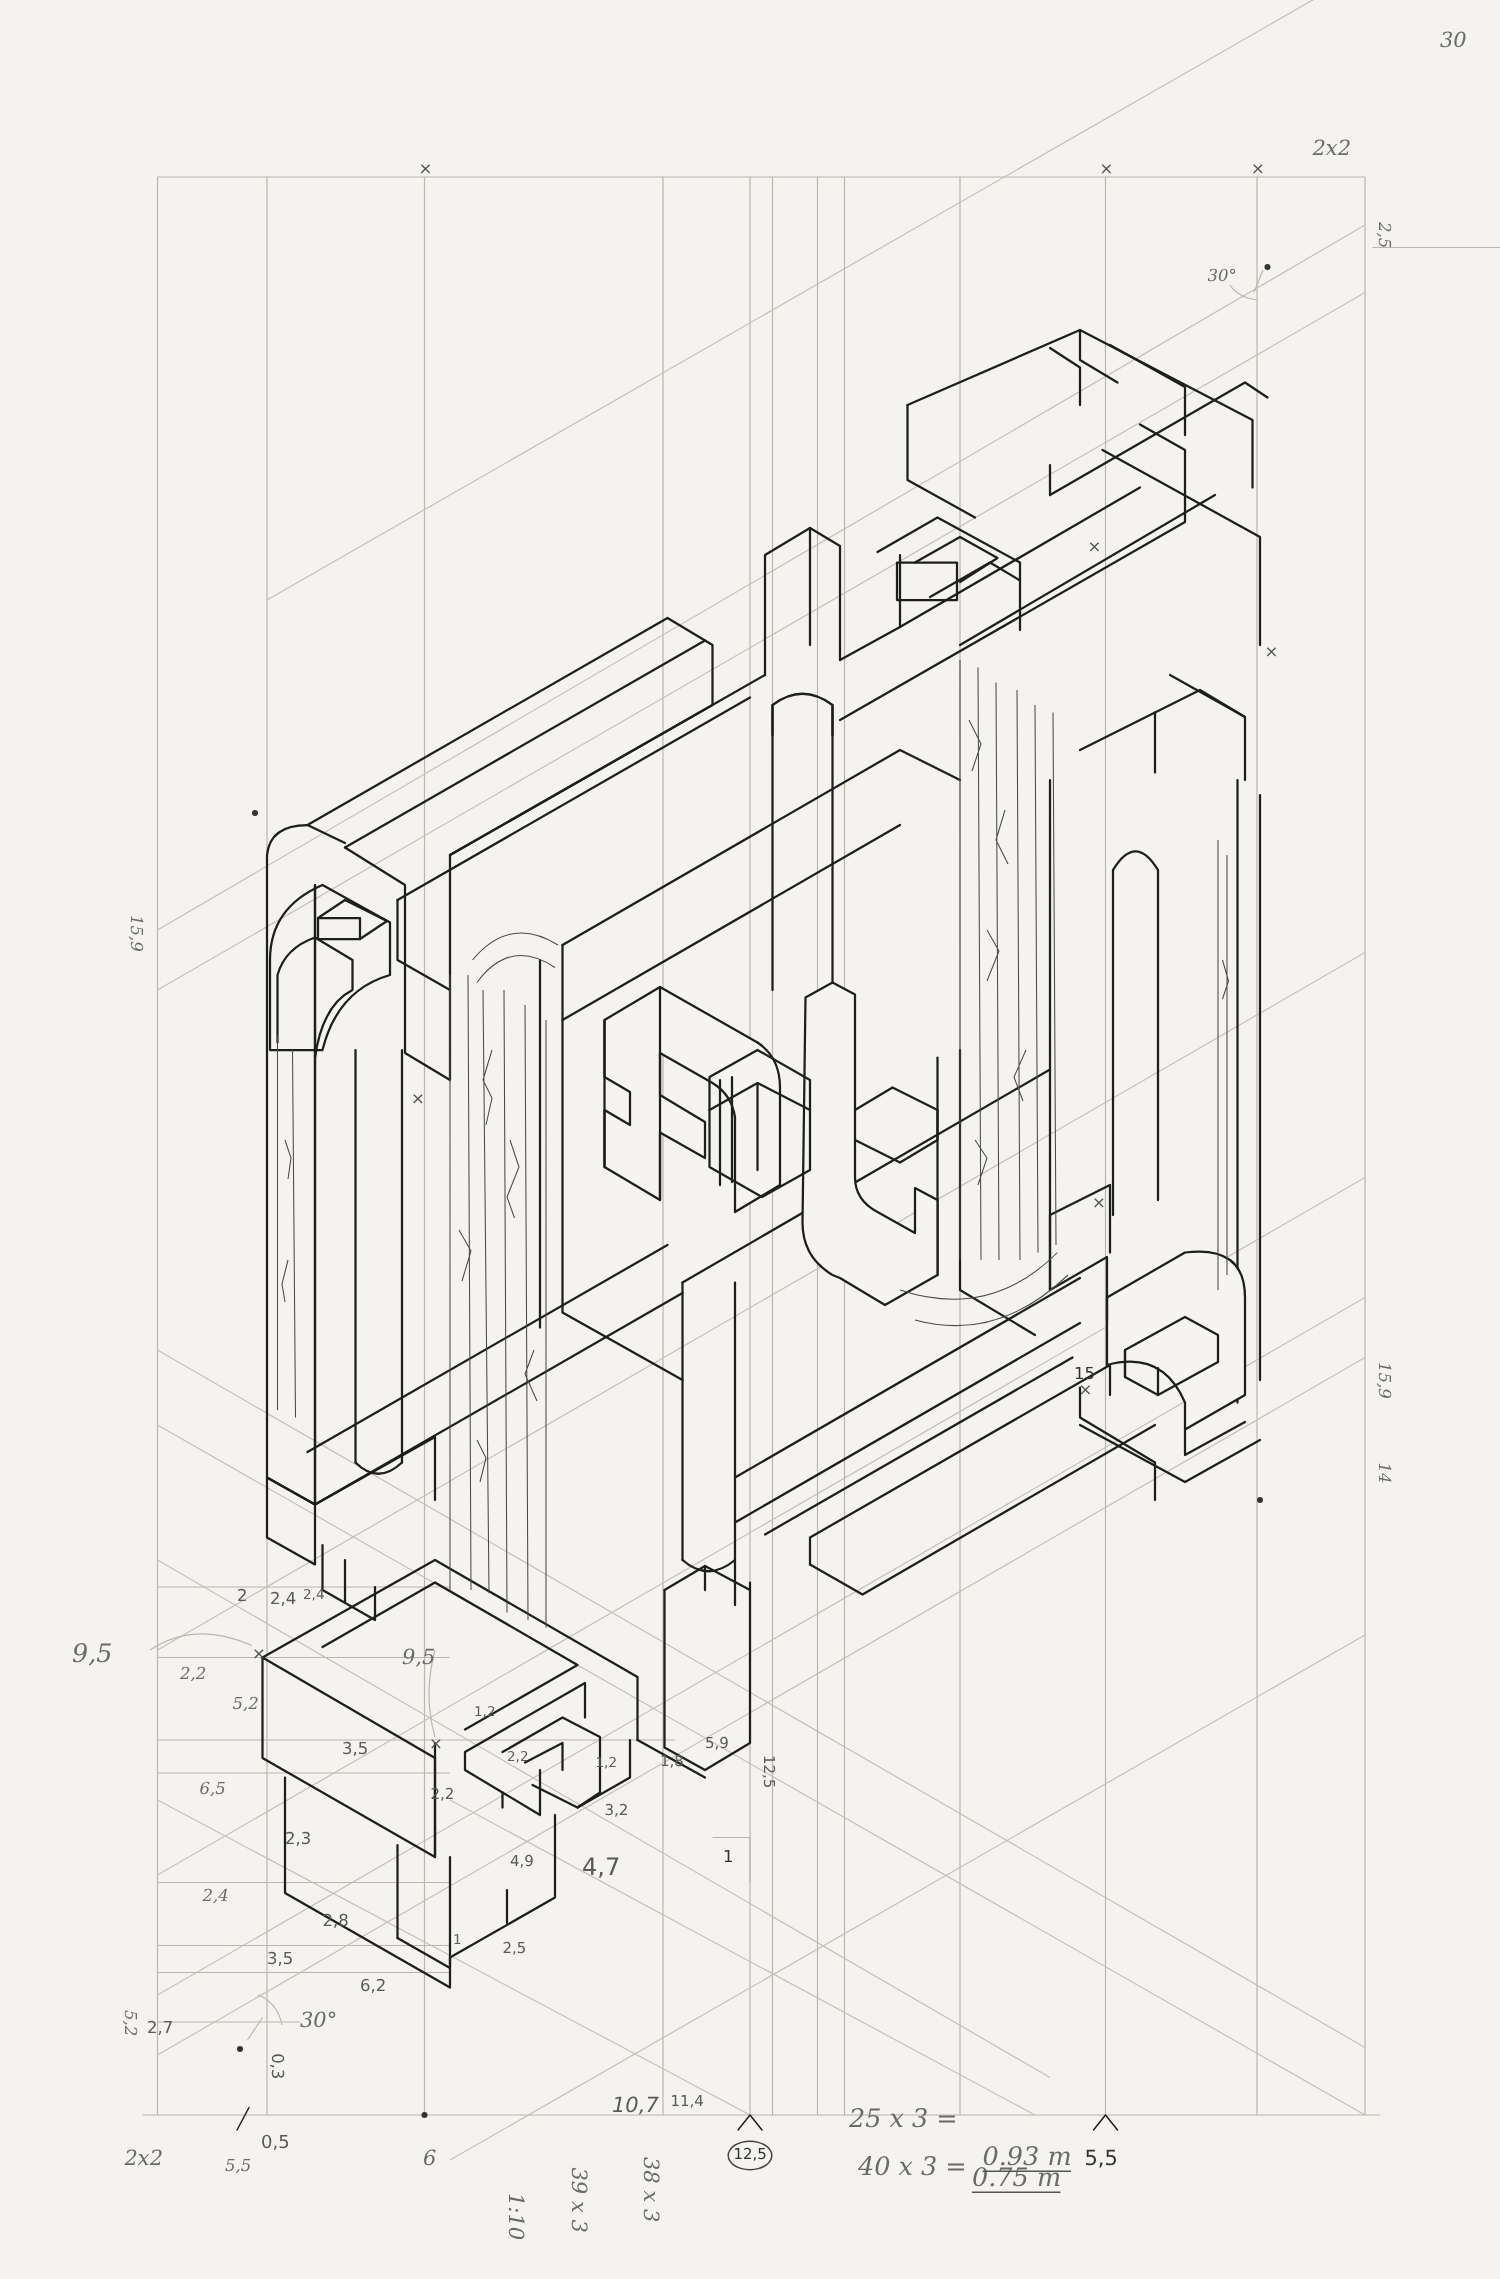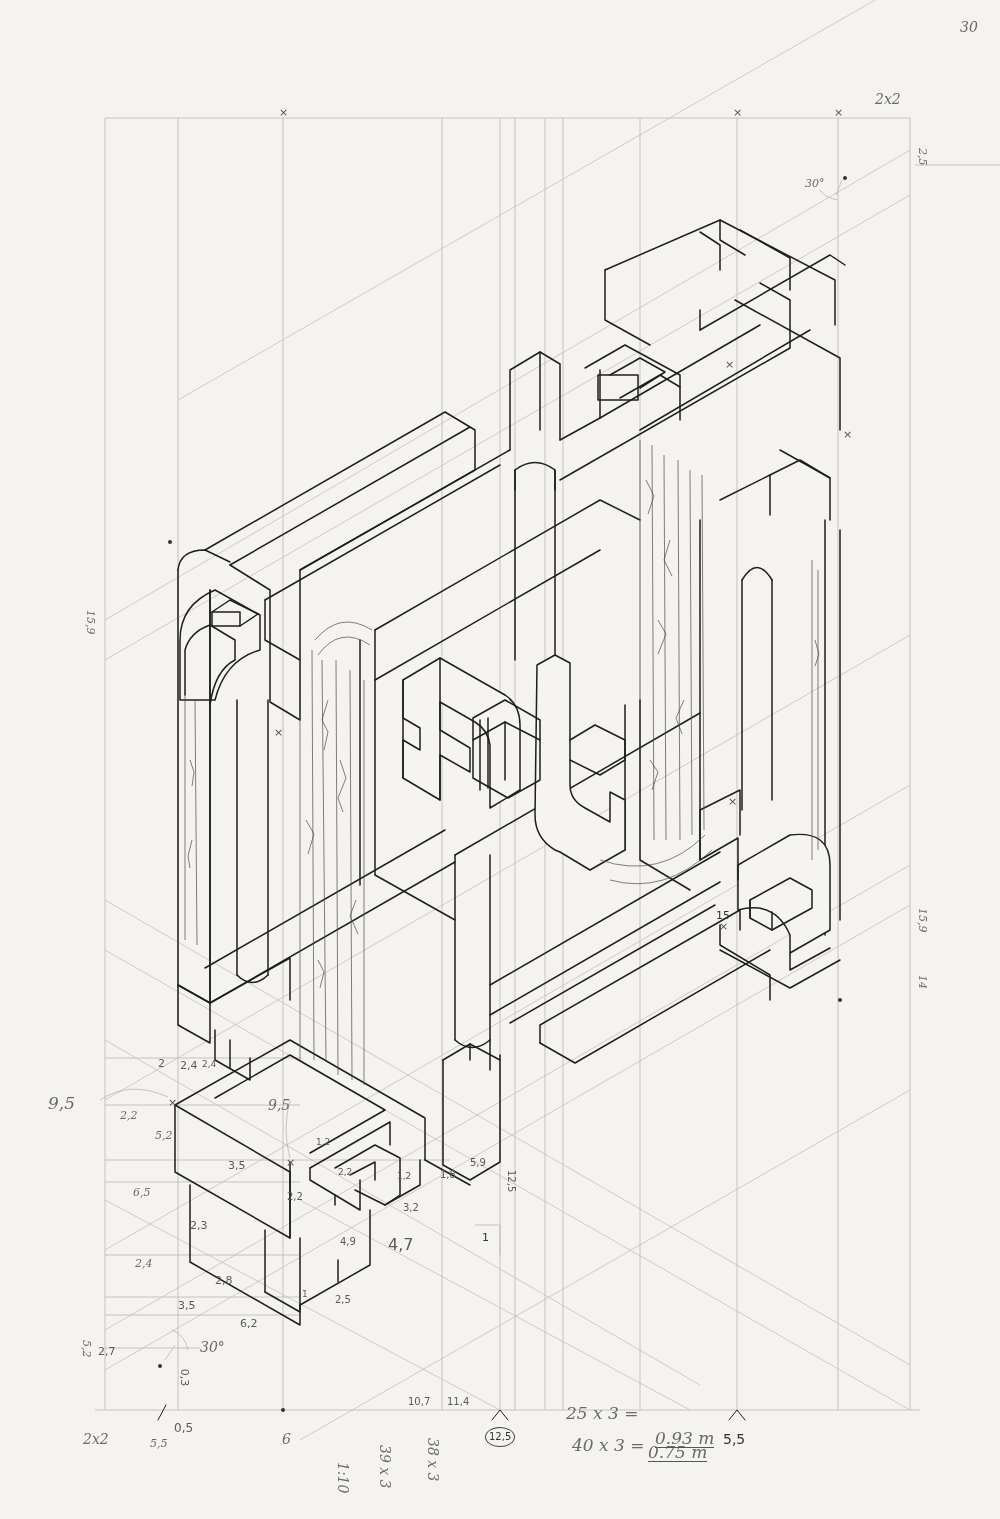--- a/index.html
+++ b/index.html
@@ -287,21 +287,21 @@
 <span class="note" style="left:403px;top:1203px;font-size:10px;">3,2</span>
 <span class="note" style="left:340px;top:1237px;font-size:10px;">4,9</span>
 <span class="note" style="left:388px;top:1237px;font-size:16px;">4,7</span>
 <span class="note" style="left:302px;top:1290px;font-size:9px;">1</span>
 <span class="note" style="left:335px;top:1295px;font-size:10px;">2,5</span>
 
 <span class="note hand mid" style="left:83px;top:1432px;">2x2</span>
 <span class="note hand" style="left:150px;top:1438px;">5,5</span>
 <span class="note" style="left:174px;top:1422px;font-size:12px;">0,5</span>
 <span class="note hand mid" style="left:282px;top:1432px;">6</span>
-<span class="note" style="left:408px;top:1397px;font-size:10px;">10,7</span>
+<span class="note" style="left:408px;top:1397px;font-size:14px;font-style:italic;">10,7</span>
 <span class="note" style="left:447px;top:1397px;font-size:10px;">11,4</span>
 <span class="note circle-label dark" style="left:485px;top:1427px;font-size:10px;">12,5</span>
 <span class="note dark mid" style="left:723px;top:1432px;">5,5</span>
 
 <span class="note hand big" style="left:566px;top:1405px;">25 x 3 =</span>
 <span class="note hand big underline" style="left:648px;top:1400px;margin-top:44px;">0.75 m</span>
 <span class="note hand big" style="left:572px;top:1437px;">40 x 3 =</span>
 <span class="note hand big underline" style="left:655px;top:1430px;">0.93 m</span>
 <span class="note hand mid rot90" style="left:440px;top:1438px;">38 x 3</span>
 <span class="note hand mid rot90" style="left:392px;top:1445px;">39 x 3</span>

